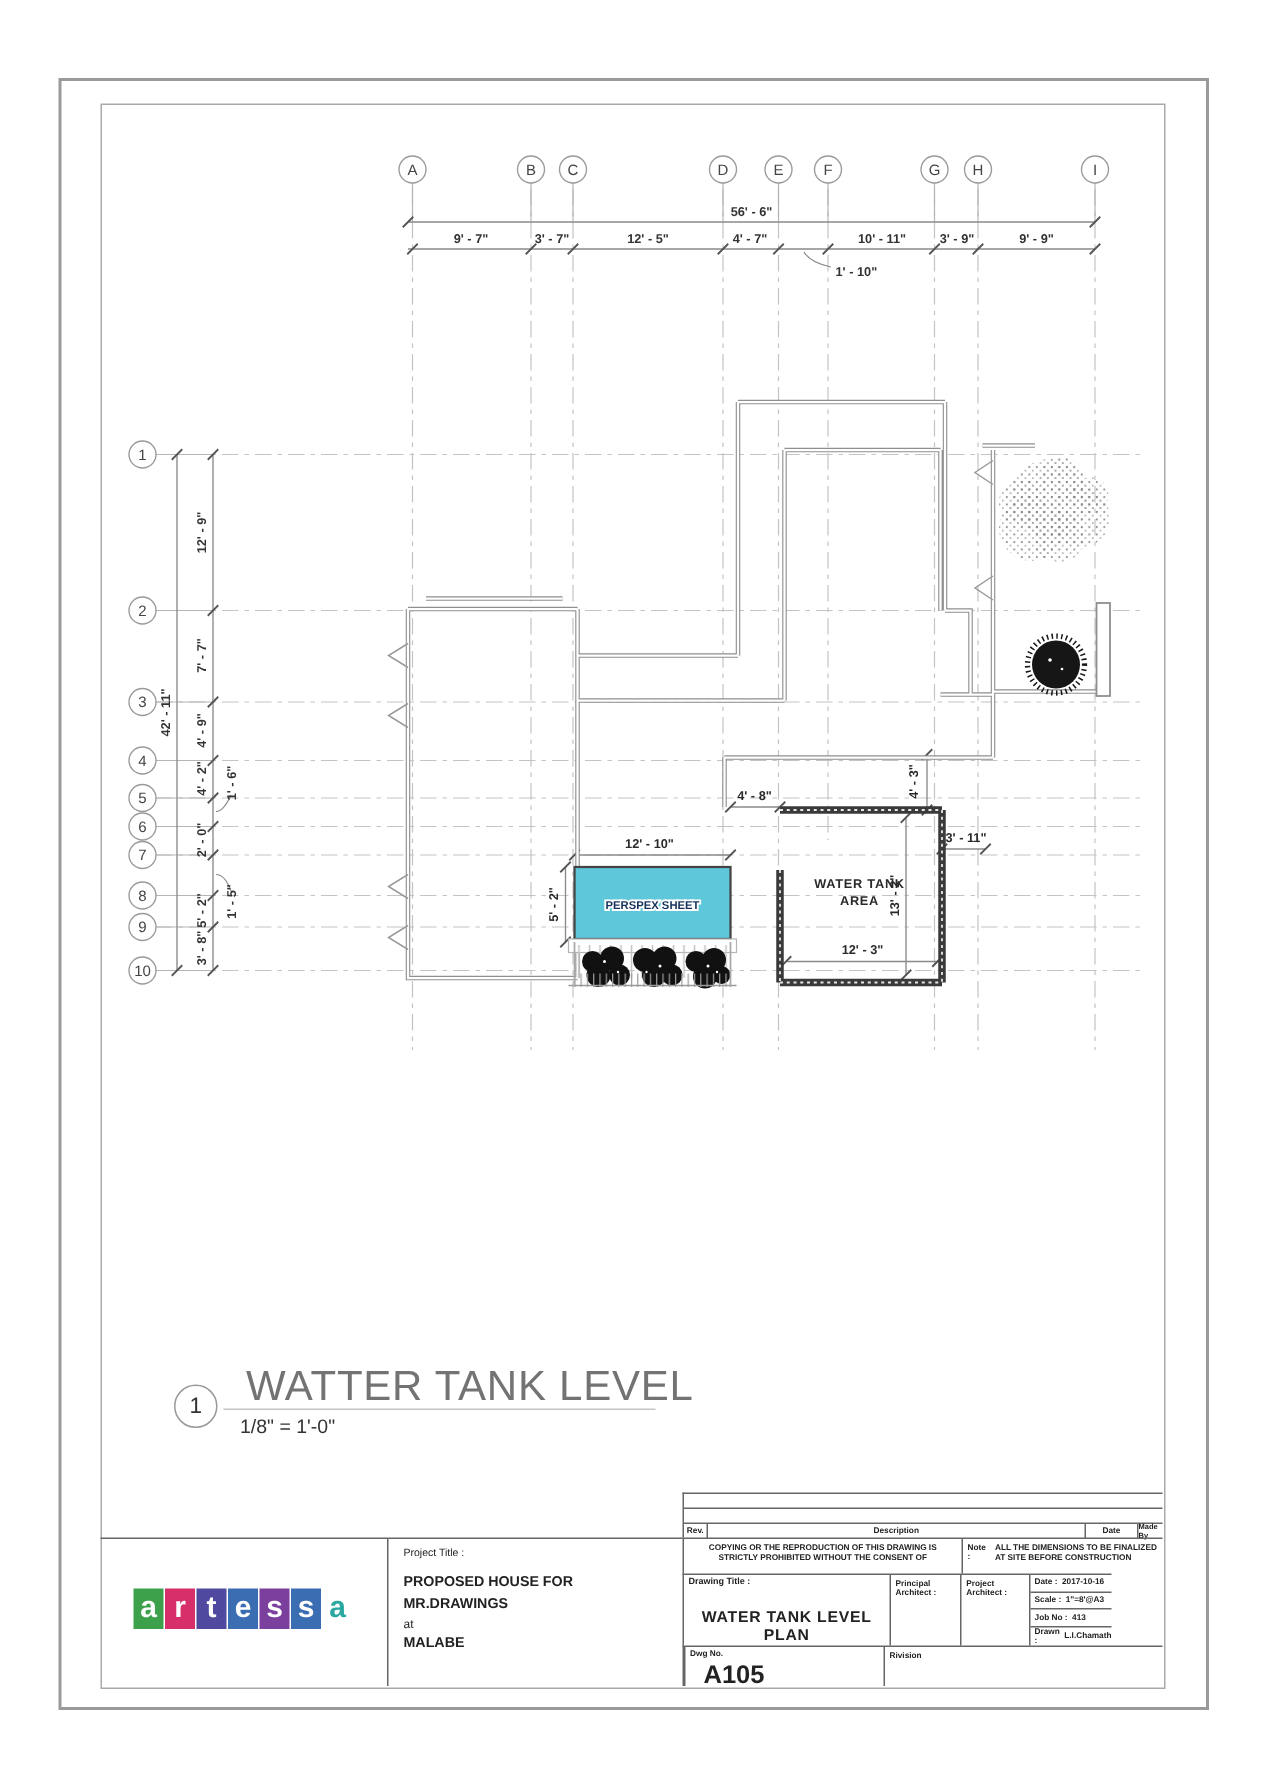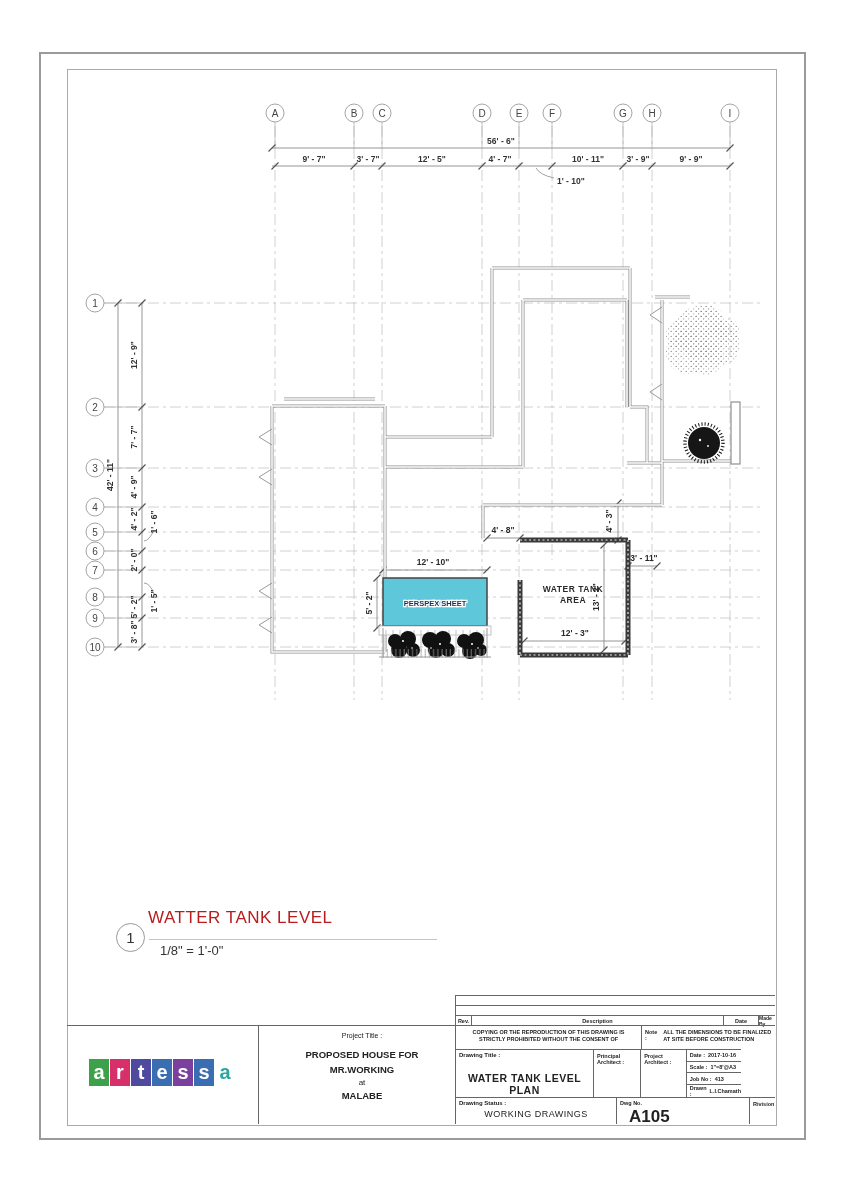--- a/index.html
+++ b/index.html
@@ -7,42 +7,42 @@
         font-family:"Liberation Sans",sans-serif;overflow:hidden;}
   .outer-border{position:absolute;left:39px;top:52px;width:763px;height:1084px;
         border:2px solid #9a9a9a;}
   .frame{position:absolute;left:67px;top:69px;width:708px;height:1055px;border:1px solid #aaa;}
   svg.plan{position:absolute;left:0;top:0;width:842px;height:1191px;}
   svg text{font-family:"Liberation Sans",sans-serif;}
 
   
   .vt-circle{position:absolute;left:116px;top:923px;width:27px;height:27px;border:1px solid #999;
         border-radius:50%;text-align:center;line-height:27px;font-size:15px;color:#333;}
-  .vt-title{position:absolute;left:148px;top:908px;font-size:17px;color:#b91c1c;letter-spacing:.5px;}
+  .vt-title{position:absolute;left:164px;top:908px;font-size:28px;color:#737373;letter-spacing:.5px;}
   .vt-underline{position:absolute;left:149px;top:939px;width:288px;height:1px;background:#c4c4c4;}
   .vt-scale{position:absolute;left:160px;top:943px;font-size:13px;color:#333;}
 
   
   .tb{position:absolute;box-sizing:border-box;color:#222;}
   .b-t{border-top:1px solid #666;} .b-l{border-left:1px solid #666;} .b-b{border-bottom:1px solid #666;}
   .flexrow{display:flex;height:100%;box-sizing:border-box;}
   .cell{box-sizing:border-box;position:relative;}
   .lbl{font-size:6px;font-weight:bold;padding:2px 0 0 3px;}
   .tiny{font-size:5.5px;font-weight:bold;}
   .revhdr{display:flex;align-items:center;justify-content:center;font-size:5.5px;font-weight:bold;}
   .copy{font-size:5.5px;font-weight:bold;text-align:center;padding:3px 6px;line-height:1.35;}
   .notecell{display:flex;padding:3px 2px 0 3px;}
   .notecell .ntxt{font-size:5.5px;font-weight:bold;margin-left:3px;width:112px;line-height:1.35;}
   .dtitle{font-size:10.5px;font-weight:bold;text-align:center;margin-top:14px;letter-spacing:.5px;}
   .kv{display:flex;align-items:center;padding-left:3px;font-size:5.5px;font-weight:bold;height:11.7px;
       box-sizing:border-box;}
   .kv .v{margin-left:3px;}
   .status-v{font-size:9px;text-align:center;margin-top:3px;letter-spacing:.5px;color:#222;}
   .dwgno{font-size:17px;font-weight:bold;margin:1px 0 0 12px;}
-  .proj{padding:6px 0 0 10px;text-align:center;}
+  .proj{padding:6px 0 0 10px;}
   .proj .pl{font-size:7px;margin-bottom:10px;}
   .proj .l1{font-size:9.5px;font-weight:600;margin-bottom:4px;}
   .proj .l2{font-size:9.5px;font-weight:800;margin-bottom:3px;}
   .proj .l3{font-size:8px;margin-bottom:3px;}
   .proj .l4{font-size:9.5px;font-weight:700;}
   .logo{position:absolute;left:22px;top:33px;display:flex;gap:1px;}
   .logo span{display:inline-block;width:20px;height:27px;text-align:center;line-height:26px;
       font-size:20px;font-weight:bold;}
 </style>
 </head>
@@ -303,24 +303,20 @@
         <div class="kv">
           <span>Drawn :</span>
           <span class="v">L.I.Chamath</span>
         </div>
       </div>
     </div>
   </div>
 
   <div class="tb b-t b-l" style="left:455px;top:1097px;width:320px;height:27px;">
     <div class="flexrow">
-      <div class="cell" style="width:160px;">
-        <div class="lbl">Drawing Status :</div>
-        <div class="status-v">WORKING DRAWINGS</div>
-      </div>
       <div class="cell b-l" style="width:133px;">
         <div class="lbl" style="font-size:5.5px;">Dwg No.</div>
         <div class="dwgno">A105</div>
       </div>
       <div class="cell b-l" style="flex:1;">
         <div class="tiny" style="padding:3px 0 0 3px;">Rivision</div>
       </div>
     </div>
   </div>
 
@@ -333,19 +329,19 @@
           <span style="background: rgb(79, 74, 160); color: rgb(255, 255, 255);">t</span>
           <span style="background: rgb(59, 109, 179); color: rgb(255, 255, 255);">e</span>
           <span style="background: rgb(123, 63, 157); color: rgb(255, 255, 255);">s</span>
           <span style="background: rgb(59, 109, 179); color: rgb(255, 255, 255);">s</span>
           <span style="background: rgb(255, 255, 255); color: rgb(42, 167, 160);">a</span>
         </div>
       </div>
       <div class="cell b-l proj" style="flex:1;">
         <div class="pl">Project Title :</div>
         <div class="l1">PROPOSED HOUSE FOR</div>
-        <div class="l2">MR.WORKING</div>
+        <div class="l2">MR.DRAWINGS</div>
         <div class="l3">at</div>
         <div class="l4">MALABE</div>
       </div>
     </div>
   </div>
 </div>
 
 </body></html>

